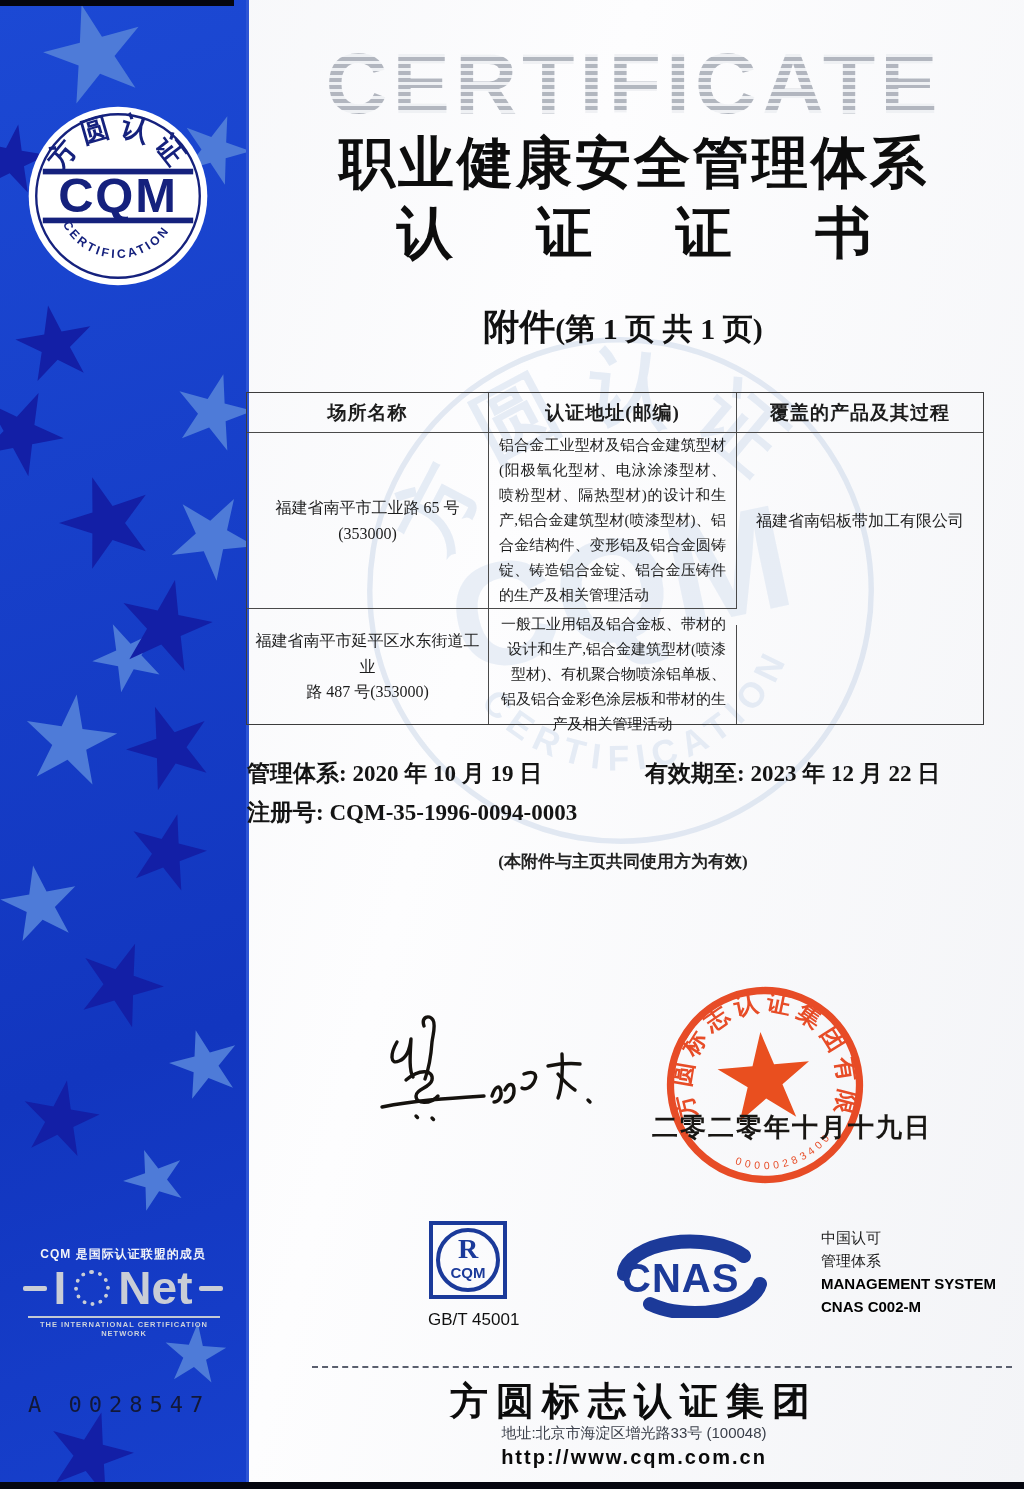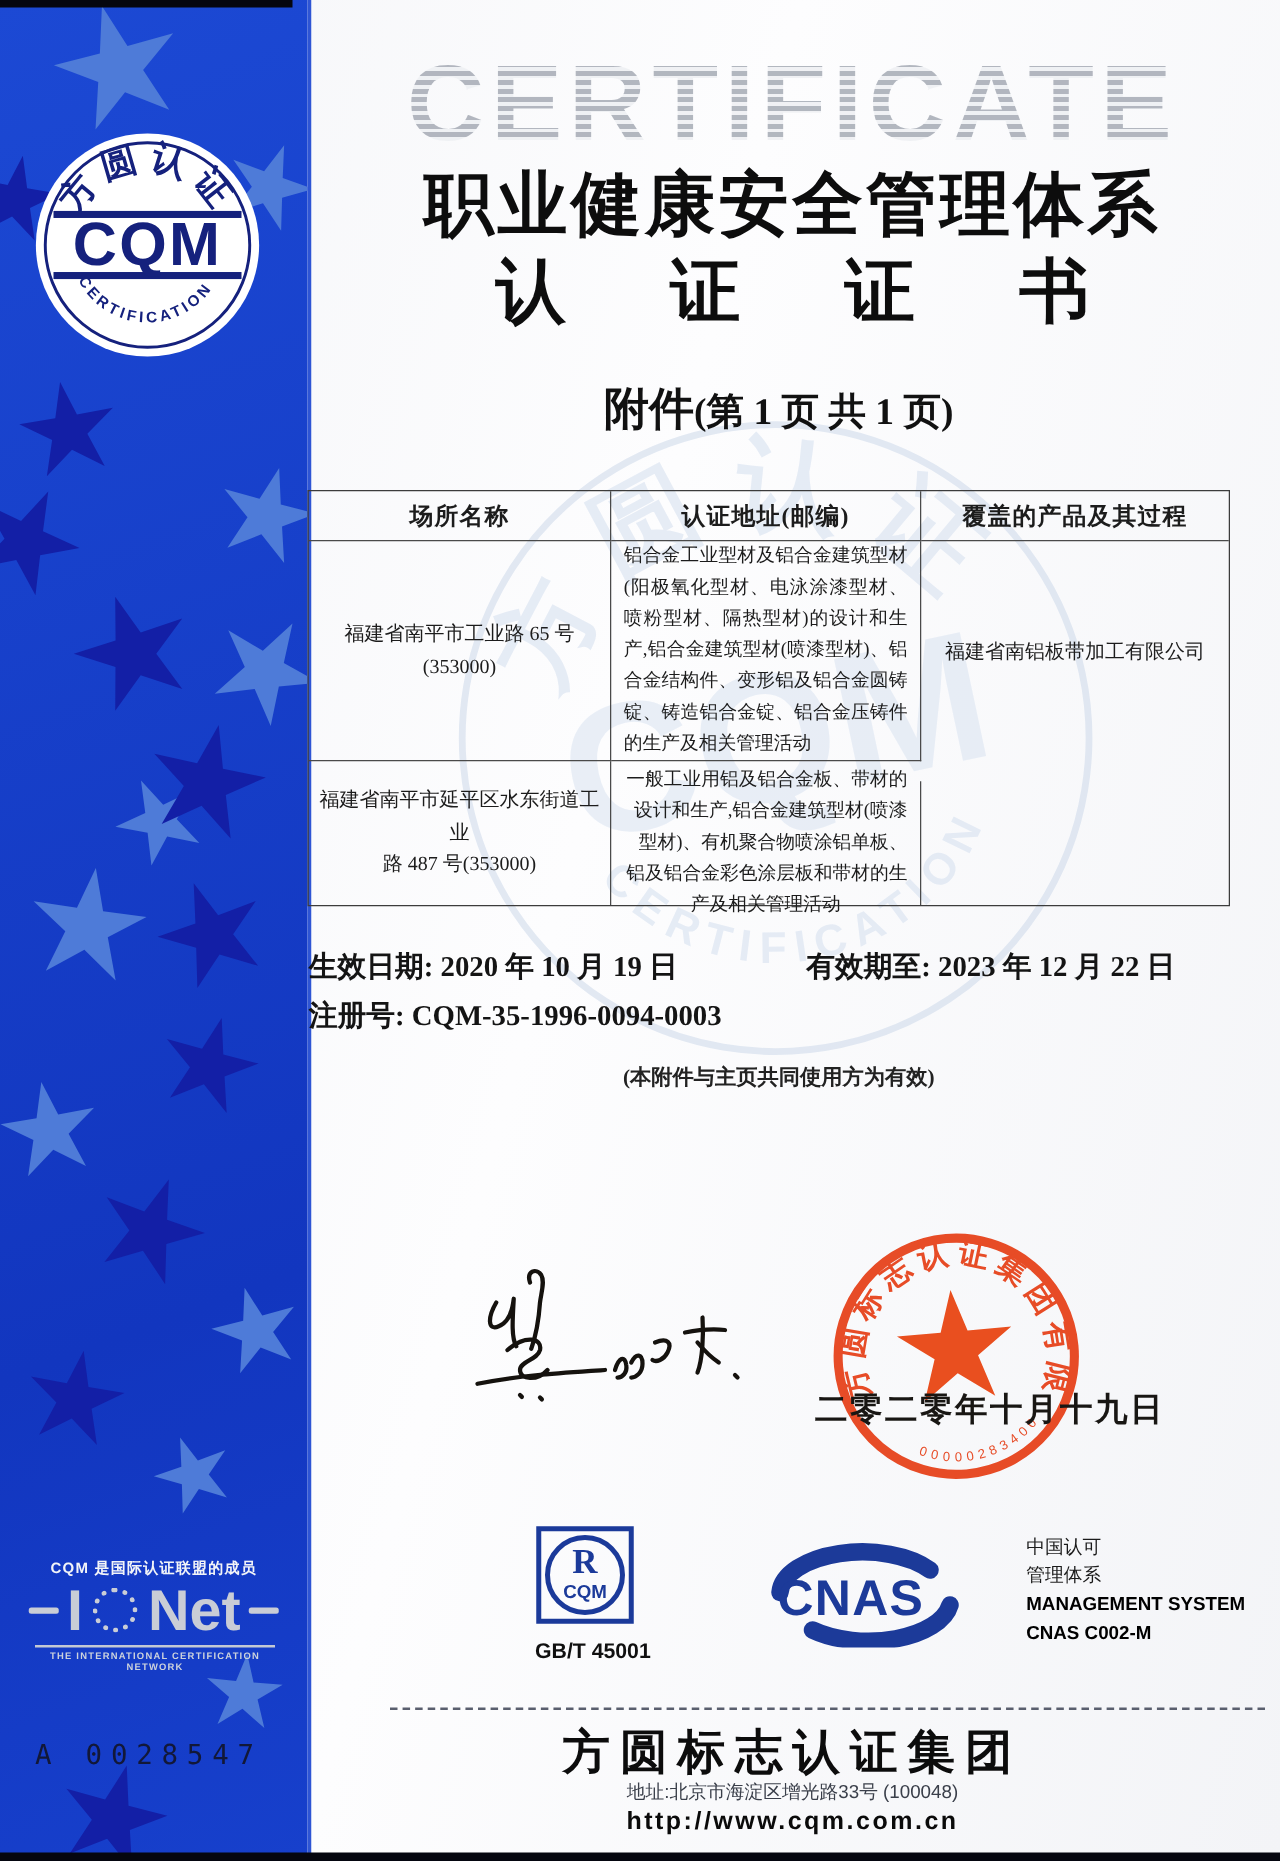--- a/index.html
+++ b/index.html
@@ -77,21 +77,21 @@
   .note-line{position:absolute;left:258px;top:850px;width:730px;text-align:center;
         font-size:17px;font-weight:600;color:#222;}
   
   .signature{position:absolute;left:372px;top:1004px;}
   .stamp{position:absolute;left:660px;top:980px;opacity:.93;transform:rotate(-5deg);}
   .stamp-date{position:absolute;left:652px;top:1110px;font-size:26px;font-weight:bold;
         color:#181613;letter-spacing:2px;z-index:5;}
   
   .cqm-mark-block{position:absolute;left:428px;top:1220px;width:110px;}
   .gbt{margin-top:6px;font-family:"Liberation Sans","DejaVu Sans",sans-serif;
-       font-weight:bold;font-size:17px;color:#101010;}
+       font-weight:normal;font-size:17px;color:#101010;}
   .cnas-block{position:absolute;left:608px;top:1234px;}
   .cnas-text{position:absolute;left:778px;top:1226px;
        font-family:"Liberation Sans","DejaVu Sans",sans-serif;font-size:15px;
        line-height:23px;color:#1b1b1b;margin-left:43px;}
   .cnas-text .b{font-weight:bold;color:#000;}
   
   .sep-dash{position:absolute;left:312px;top:1366px;width:700px;border-top:2px dashed #5a5f6e;}
   .footer-company{position:absolute;left:258px;top:1376px;width:752px;text-align:center;
         font-size:38px;font-weight:800;letter-spacing:8px;color:#0c0c0c;}
   .footer-address{position:absolute;left:258px;top:1424px;width:752px;text-align:center;
@@ -205,21 +205,21 @@
 (353000)</div>
     <div class="cell scope">铝合金工业型材及铝合金建筑型材(阳极氧化型材、电泳涂漆型材、喷粉型材、隔热型材)的设计和生产,铝合金建筑型材(喷漆型材)、铝合金结构件、变形铝及铝合金圆铸锭、铸造铝合金锭、铝合金压铸件的生产及相关管理活动</div>
 
     <div class="cell site lastrow">福建省南铝板带加工有限公司</div>
     <div class="cell addr lastrow">福建省南平市延平区水东街道工业
 路 487 号(353000)</div>
     <div class="cell scope scope2 lastrow">一般工业用铝及铝合金板、带材的设计和生产,铝合金建筑型材(喷漆型材)、有机聚合物喷涂铝单板、铝及铝合金彩色涂层板和带材的生产及相关管理活动</div>
   </div>
 
   <div class="dates-line">
-    <span>生效日期:</span>
+    <span>管理体系:</span>
     <span>2020 年 10 月 19 日</span>
     <span class="expiry">
       <span>有效期至:</span>
       <span>2023 年 12 月 22 日</span>
     </span>
   </div>
   <div class="reg-line">
     <span>注册号:</span>
     <span>CQM-35-1996-0094-0003</span>
   </div>

